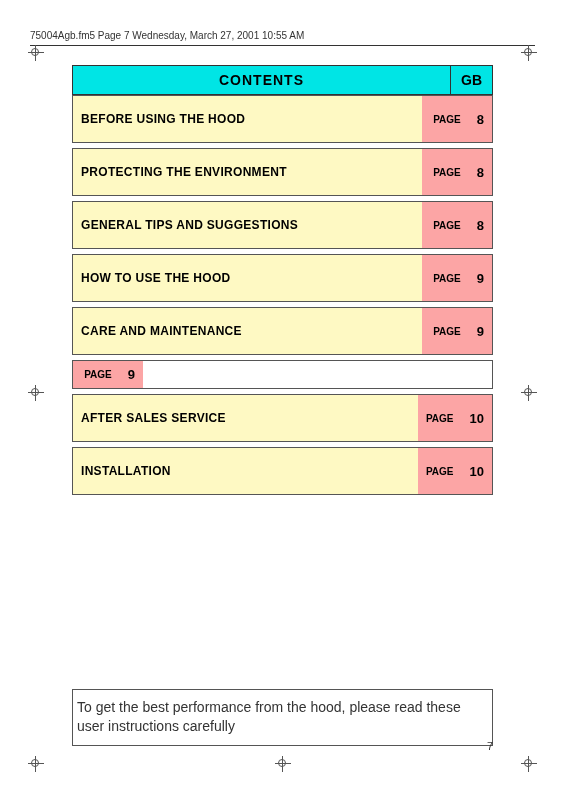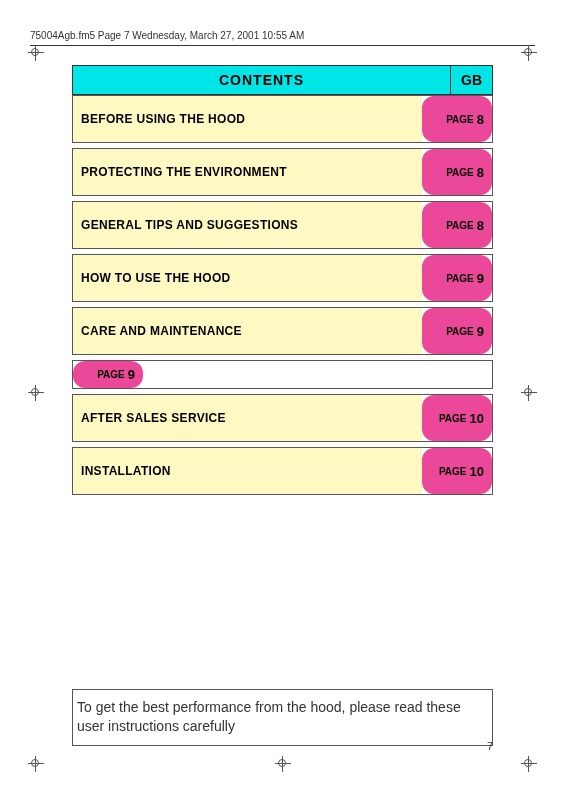--- a/index.html
+++ b/index.html
@@ -140,32 +140,31 @@
       background: #fef9c3;
       flex: 1;
       padding: 16px 8px;
       font-size: 12px;
       font-weight: 900;
       color: #000;
       letter-spacing: 0.3px;
     }
 
     .toc-row-page {
-      background: #ec4899;
+      background: #fca5a5;
       padding: 6px 8px;
       font-size: 11px;
       font-weight: 700;
       color: #000;
       min-width: 70px;
       text-align: right;
       display: flex;
       align-items: center;
       justify-content: flex-end;
-      gap: 3px;
-      border-radius: 12px;
+      gap: 16px;
     }
 
     .toc-row-page .page-label {
       font-size: 10px;
       font-weight: 700;
     }
 
     .toc-row-page .page-num {
       font-size: 13px;
       font-weight: 900;

